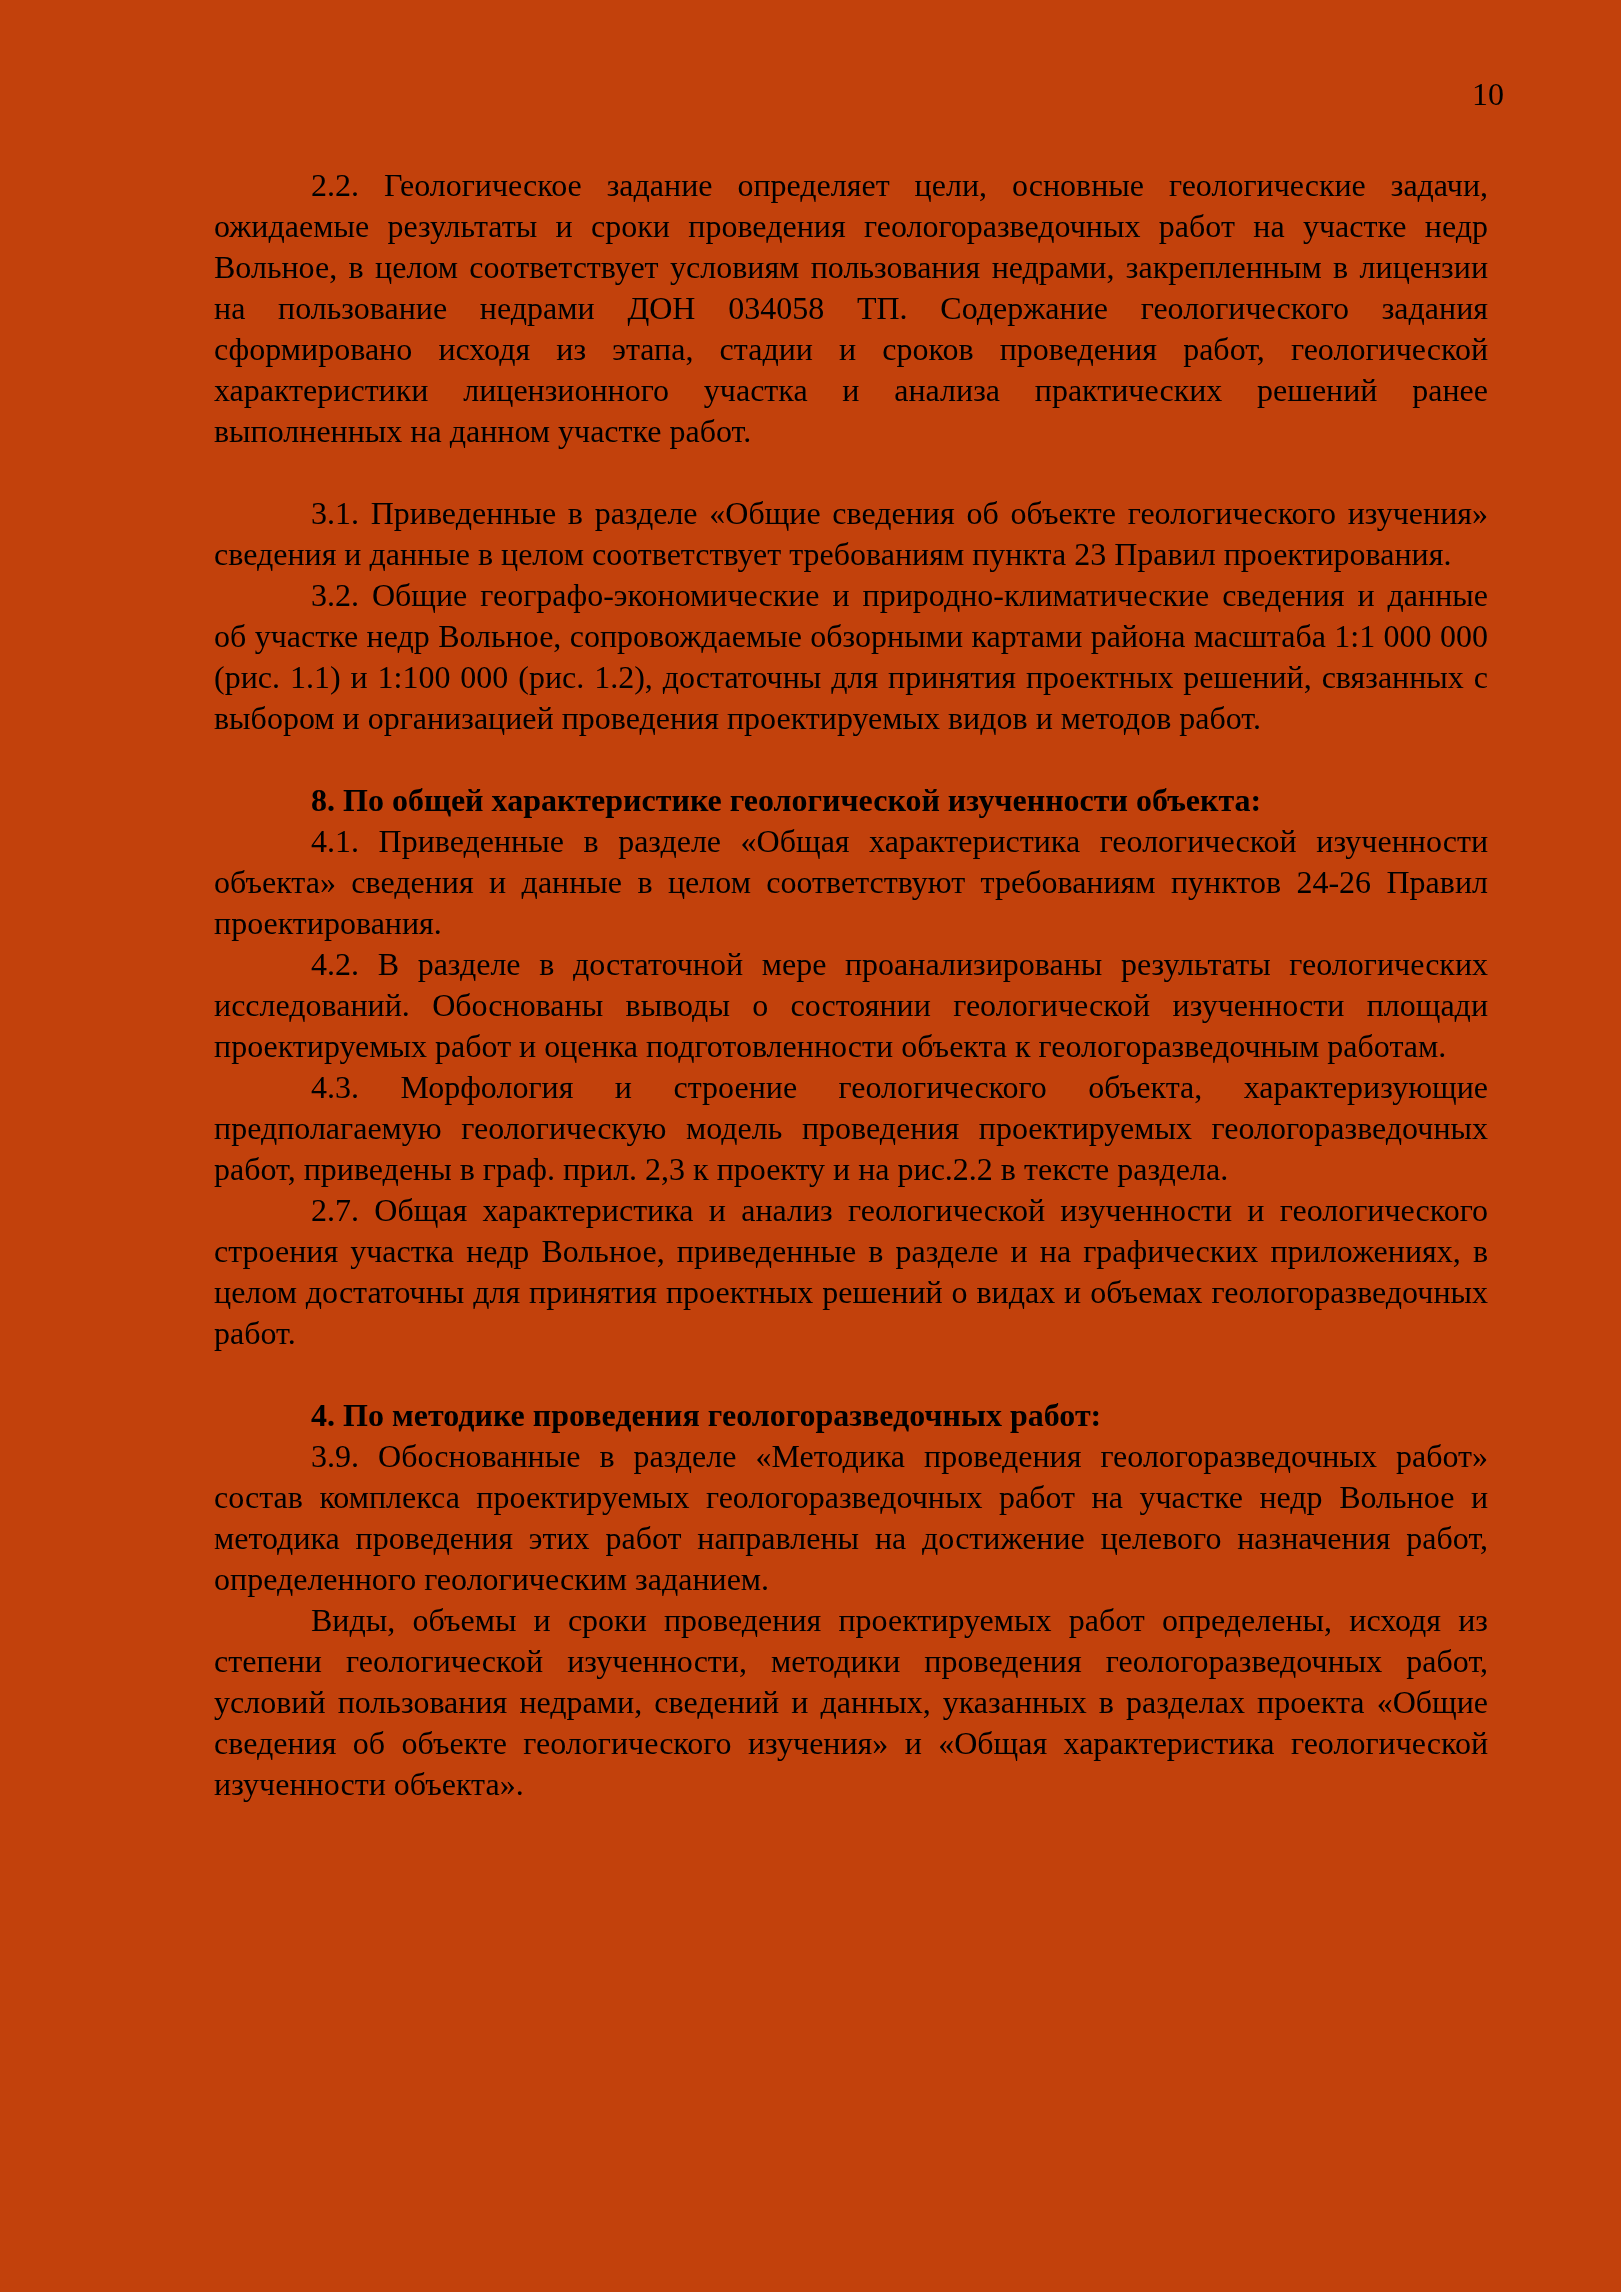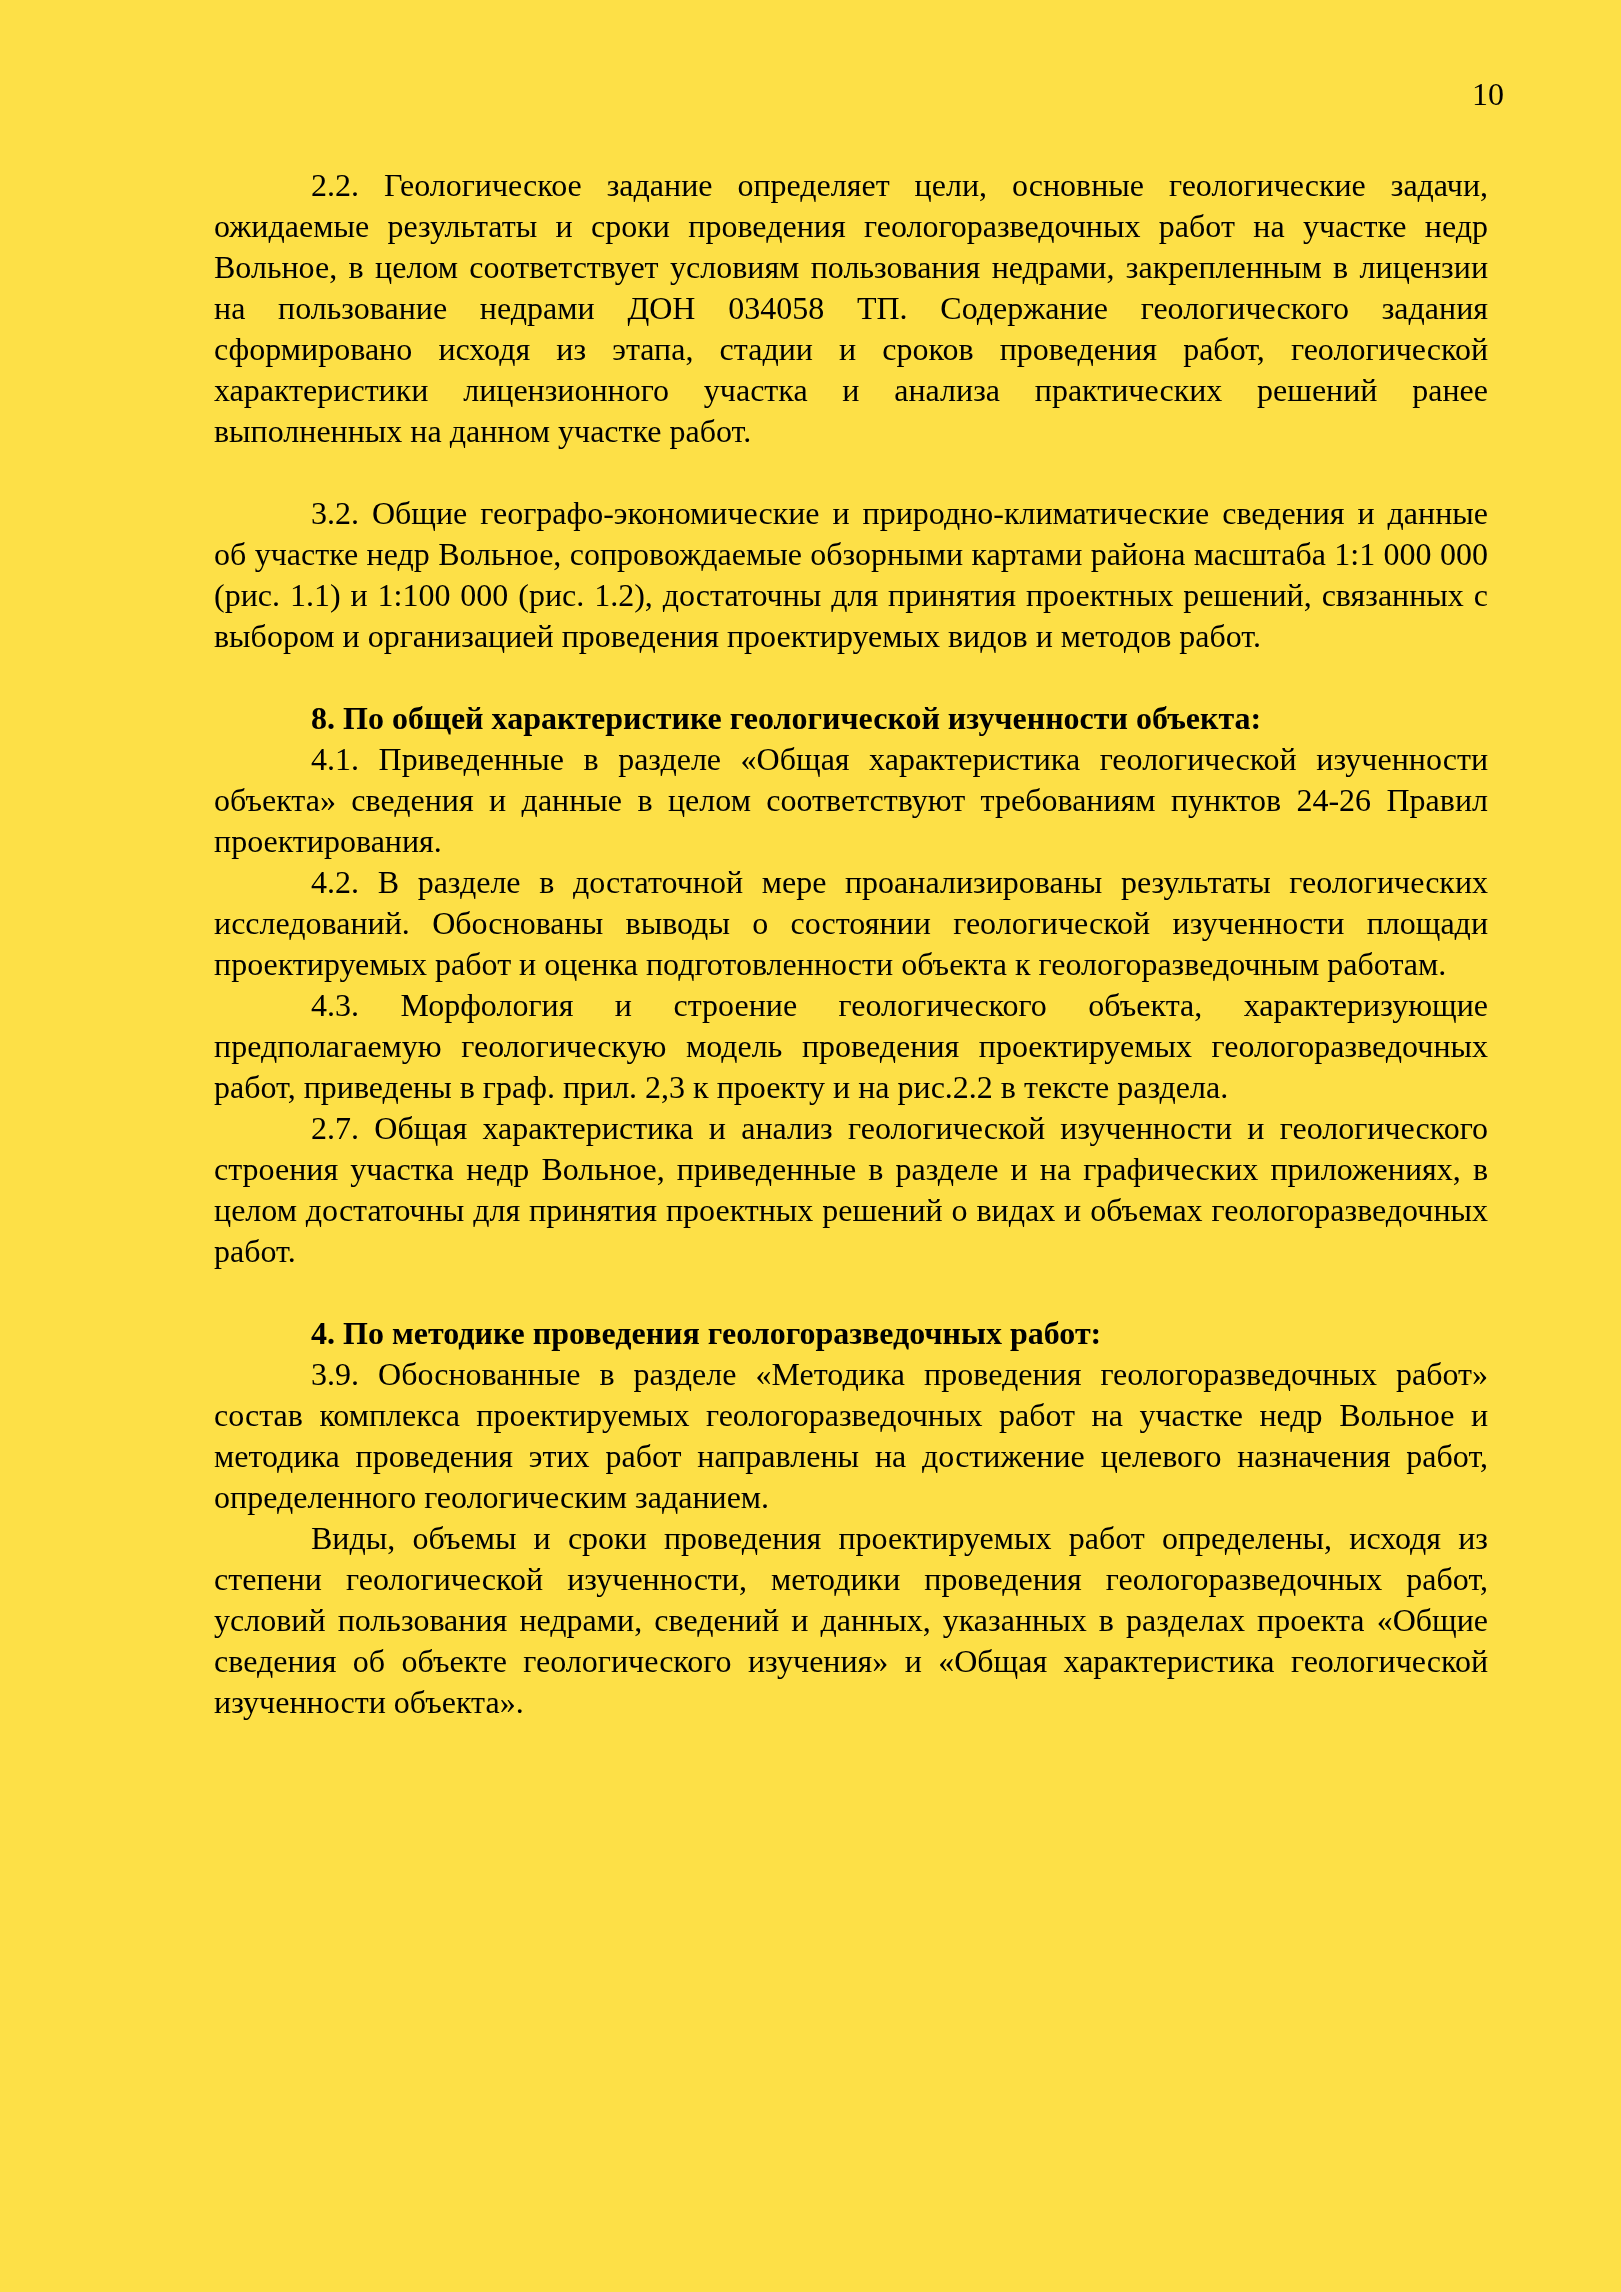--- a/index.html
+++ b/index.html
@@ -4,21 +4,21 @@
 <style>
   html, body {
     margin: 0;
     padding: 0;
     background: #ffffff;
   }
   .page {
     position: relative;
     width: 1621px;
     height: 2293px;
-    background: #fde047;
+    background: #c2410c;
     color: #000000;
     font-family: "Liberation Serif", "DejaVu Serif", serif;
     overflow: hidden;
   }
   .page-number {
     position: absolute;
     top: 74px;
     left: 230px;
     width: 1274px;
     text-align: right;
@@ -57,20 +57,21 @@
 
   <div class="page-number">10</div>
 
   <div class="doc-body">
 
     <p class="para">2.2. Геологическое задание определяет цели, основные геологические задачи, ожидаемые результаты и сроки проведения геологоразведочных работ на участке недр Вольное, в целом соответствует условиям пользования недрами, закрепленным в лицензии на пользование недрами ДОН 034058 ТП. Содержание геологического задания сформировано исходя из этапа, стадии и сроков проведения работ, геологической характеристики лицензионного участка и анализа практических решений ранее выполненных на данном участке работ.</p>
 
     <div class="section-gap"></div>
 
 
+    <p class="para">3.1. Приведенные в разделе «Общие сведения об объекте геологического изучения» сведения и данные в целом соответствует требованиям пункта 23 Правил проектирования.</p>
 
     <p class="para">3.2. Общие географо-экономические и природно-климатические сведения и данные об участке недр Вольное, сопровождаемые обзорными картами района масштаба 1:1 000 000 (рис. 1.1) и 1:100 000 (рис. 1.2), достаточны для принятия проектных решений, связанных с выбором и организацией проведения проектируемых видов и методов работ.</p>
 
     <div class="section-gap"></div>
 
     <p class="heading">8. По общей характеристике геологической изученности объекта:</p>
 
     <p class="para">4.1. Приведенные в разделе «Общая характеристика геологической изученности объекта» сведения и данные в целом соответствуют требованиям пунктов 24-26 Правил проектирования.</p>
 
     <p class="para">4.2. В разделе в достаточной мере проанализированы результаты геологических исследований. Обоснованы выводы о состоянии геологической изученности площади проектируемых работ и оценка подготовленности объекта к геологоразведочным работам.</p>

